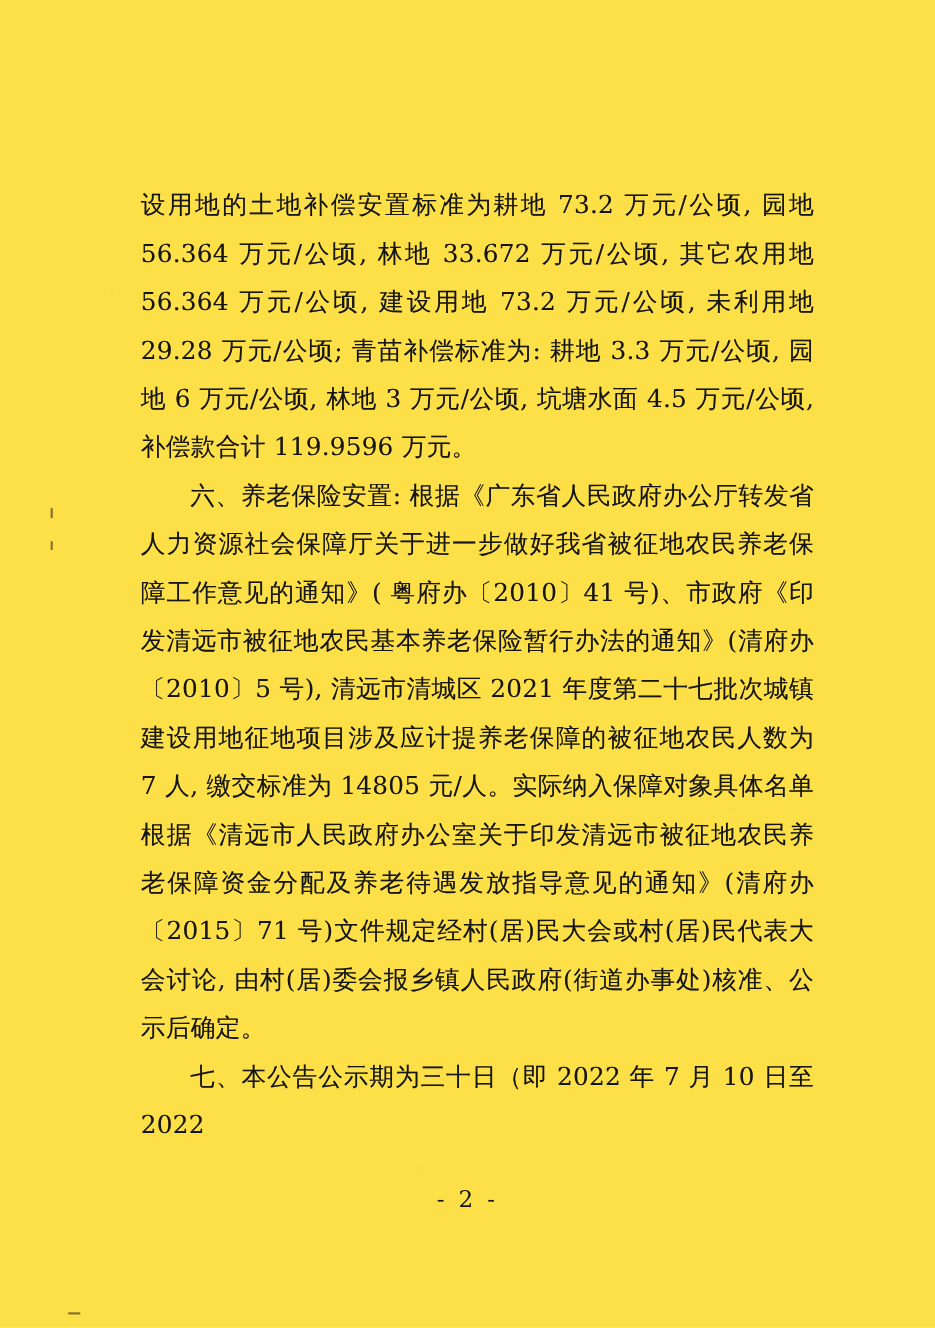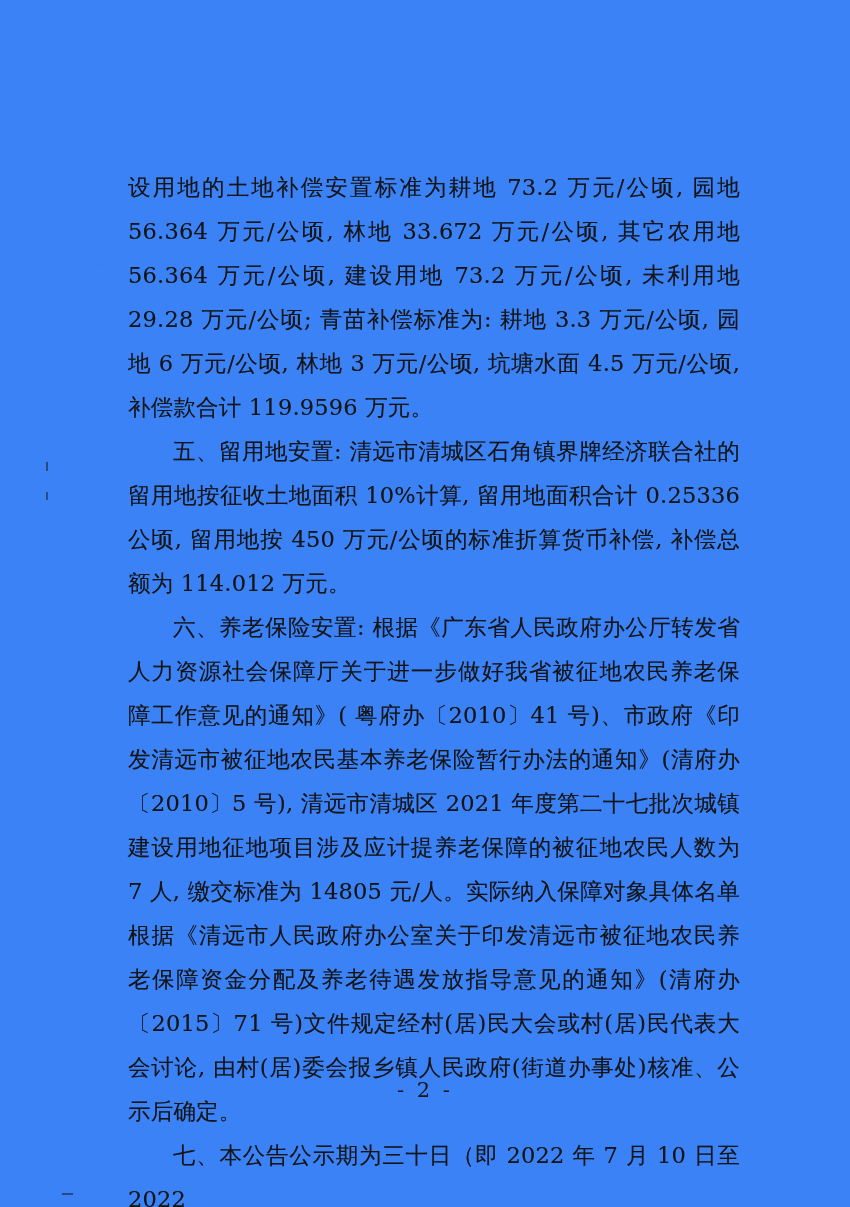--- a/index.html
+++ b/index.html
@@ -14,21 +14,21 @@
     color: #1a1a1a;
     position: relative;
     overflow: hidden;
   }
   .page {
     position: absolute;
     left: 0;
     top: 0;
     width: 850px;
     height: 1207px;
-    background: #3b82f6;
+    background: #fde047;
   }
   .scan-noise {
     position: absolute;
     inset: 0;
     pointer-events: none;
     background:
       radial-gradient(circle at 12% 22%, rgba(0,0,0,0.012) 0 2px, rgba(0,0,0,0) 3px),
       radial-gradient(circle at 78% 61%, rgba(0,0,0,0.010) 0 2px, rgba(0,0,0,0) 3px),
       radial-gradient(circle at 45% 88%, rgba(0,0,0,0.010) 0 2px, rgba(0,0,0,0) 3px);
   }
@@ -83,21 +83,20 @@
 
 <div class="page">
   <div class="scan-noise"></div>
 
   <div class="edge-mark mark-a"></div>
   <div class="edge-mark mark-b"></div>
   <div class="edge-mark mark-c"></div>
 
   <div class="content">
     <p class="para">设用地的土地补偿安置标准为耕地 73.2 万元/公顷, 园地 56.364 万元/公顷, 林地 33.672 万元/公顷, 其它农用地 56.364 万元/公顷, 建设用地 73.2 万元/公顷, 未利用地 29.28 万元/公顷; 青苗补偿标准为: 耕地 3.3 万元/公顷, 园地 6 万元/公顷, 林地 3 万元/公顷, 坑塘水面 4.5 万元/公顷, 补偿款合计 119.9596 万元。</p>
-    <p class="para indent">五、留用地安置: 清远市清城区石角镇界牌经济联合社的留用地按征收土地面积 10%计算, 留用地面积合计 0.25336 公顷, 留用地按 450 万元/公顷的标准折算货币补偿, 补偿总额为 114.012 万元。</p>
     <p class="para indent">六、养老保险安置: 根据《广东省人民政府办公厅转发省人力资源社会保障厅关于进一步做好我省被征地农民养老保障工作意见的通知》( 粤府办〔2010〕41 号)、市政府《印发清远市被征地农民基本养老保险暂行办法的通知》(清府办〔2010〕5 号), 清远市清城区 2021 年度第二十七批次城镇建设用地征地项目涉及应计提养老保障的被征地农民人数为 7 人, 缴交标准为 14805 元/人。实际纳入保障对象具体名单根据《清远市人民政府办公室关于印发清远市被征地农民养老保障资金分配及养老待遇发放指导意见的通知》(清府办〔2015〕71 号)文件规定经村(居)民大会或村(居)民代表大会讨论, 由村(居)委会报乡镇人民政府(街道办事处)核准、公示后确定。</p>
     <p class="para indent">七、本公告公示期为三十日（即 2022 年 7 月 10 日至 2022</p>
   </div>
 
   <div class="page-number">
     <span class="num">- 2 -</span>
   </div>
 </div>
 
 </body></html>

